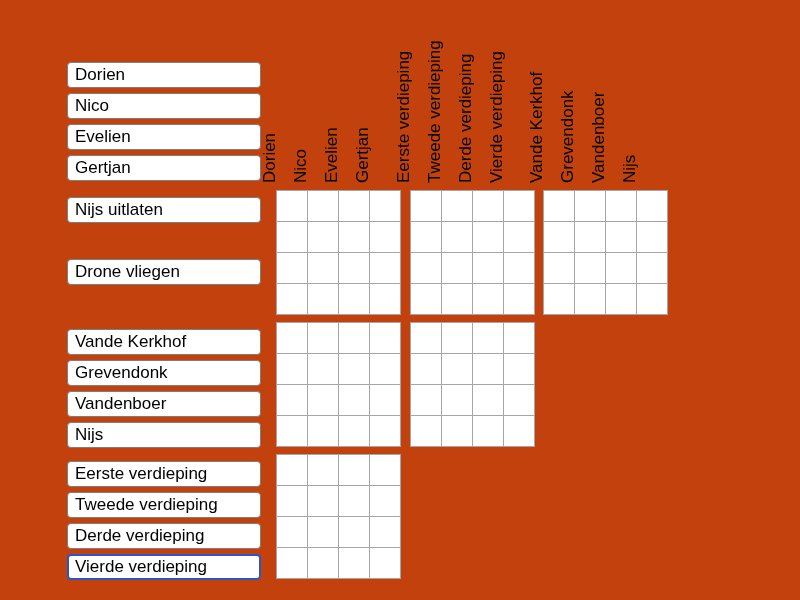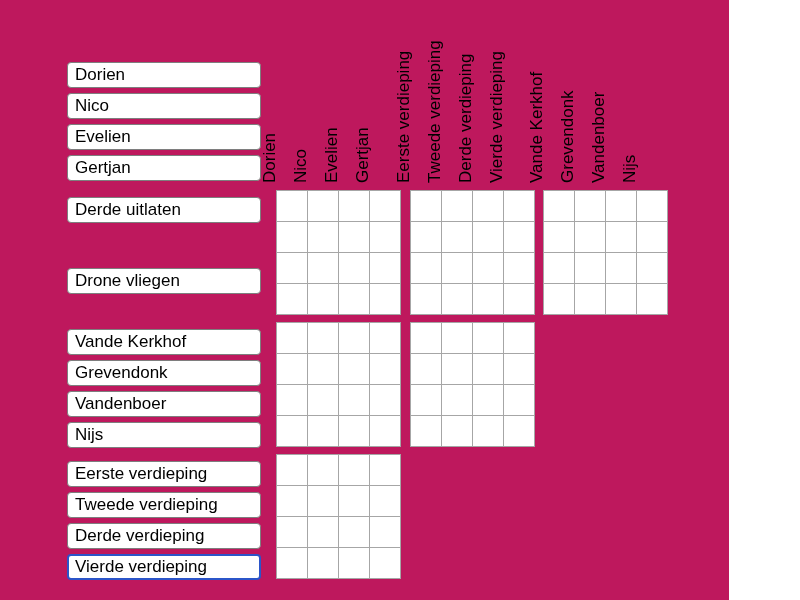--- a/index.html
+++ b/index.html
@@ -2,23 +2,23 @@
 <html><head>
 <meta charset="utf-8">
 <style>
   html, body {
     margin: 0;
     padding: 0;
     background: #ffffff;
   }
   .puzzle {
     position: relative;
-    width: 729px;
+    width: 800px;
     height: 600px;
-    background: #be185d;
+    background: #c2410c;
     font-family: "Liberation Sans", sans-serif;
     color: #000000;
     overflow: hidden;
   }
   .lbl {
     position: absolute;
     left: 67px;
     width: 194px;
     height: 26px;
     box-sizing: border-box;
@@ -71,22 +71,22 @@
 </head>
 <body>
 
 <div class="puzzle">
 
   <div class="lbl" style="top:62px">Dorien</div>
   <div class="lbl" style="top:93px">Nico</div>
   <div class="lbl" style="top:124px">Evelien</div>
   <div class="lbl" style="top:155px">Gertjan</div>
 
-  <div class="lbl" style="top:197px">Derde uitlaten</div>
-  <div class="lbl" style="top:268px">Drone vliegen</div>
+  <div class="lbl" style="top:197px">Nijs uitlaten</div>
+  <div class="lbl" style="top:259px">Drone vliegen</div>
 
   <div class="lbl" style="top:329px">Vande Kerkhof</div>
   <div class="lbl" style="top:360px">Grevendonk</div>
   <div class="lbl" style="top:391px">Vandenboer</div>
   <div class="lbl" style="top:422px">Nijs</div>
 
   <div class="lbl" style="top:461px">Eerste verdieping</div>
   <div class="lbl" style="top:492px">Tweede verdieping</div>
   <div class="lbl" style="top:523px">Derde verdieping</div>
   <div class="lbl focused" style="top:554px">Vierde verdieping</div>

